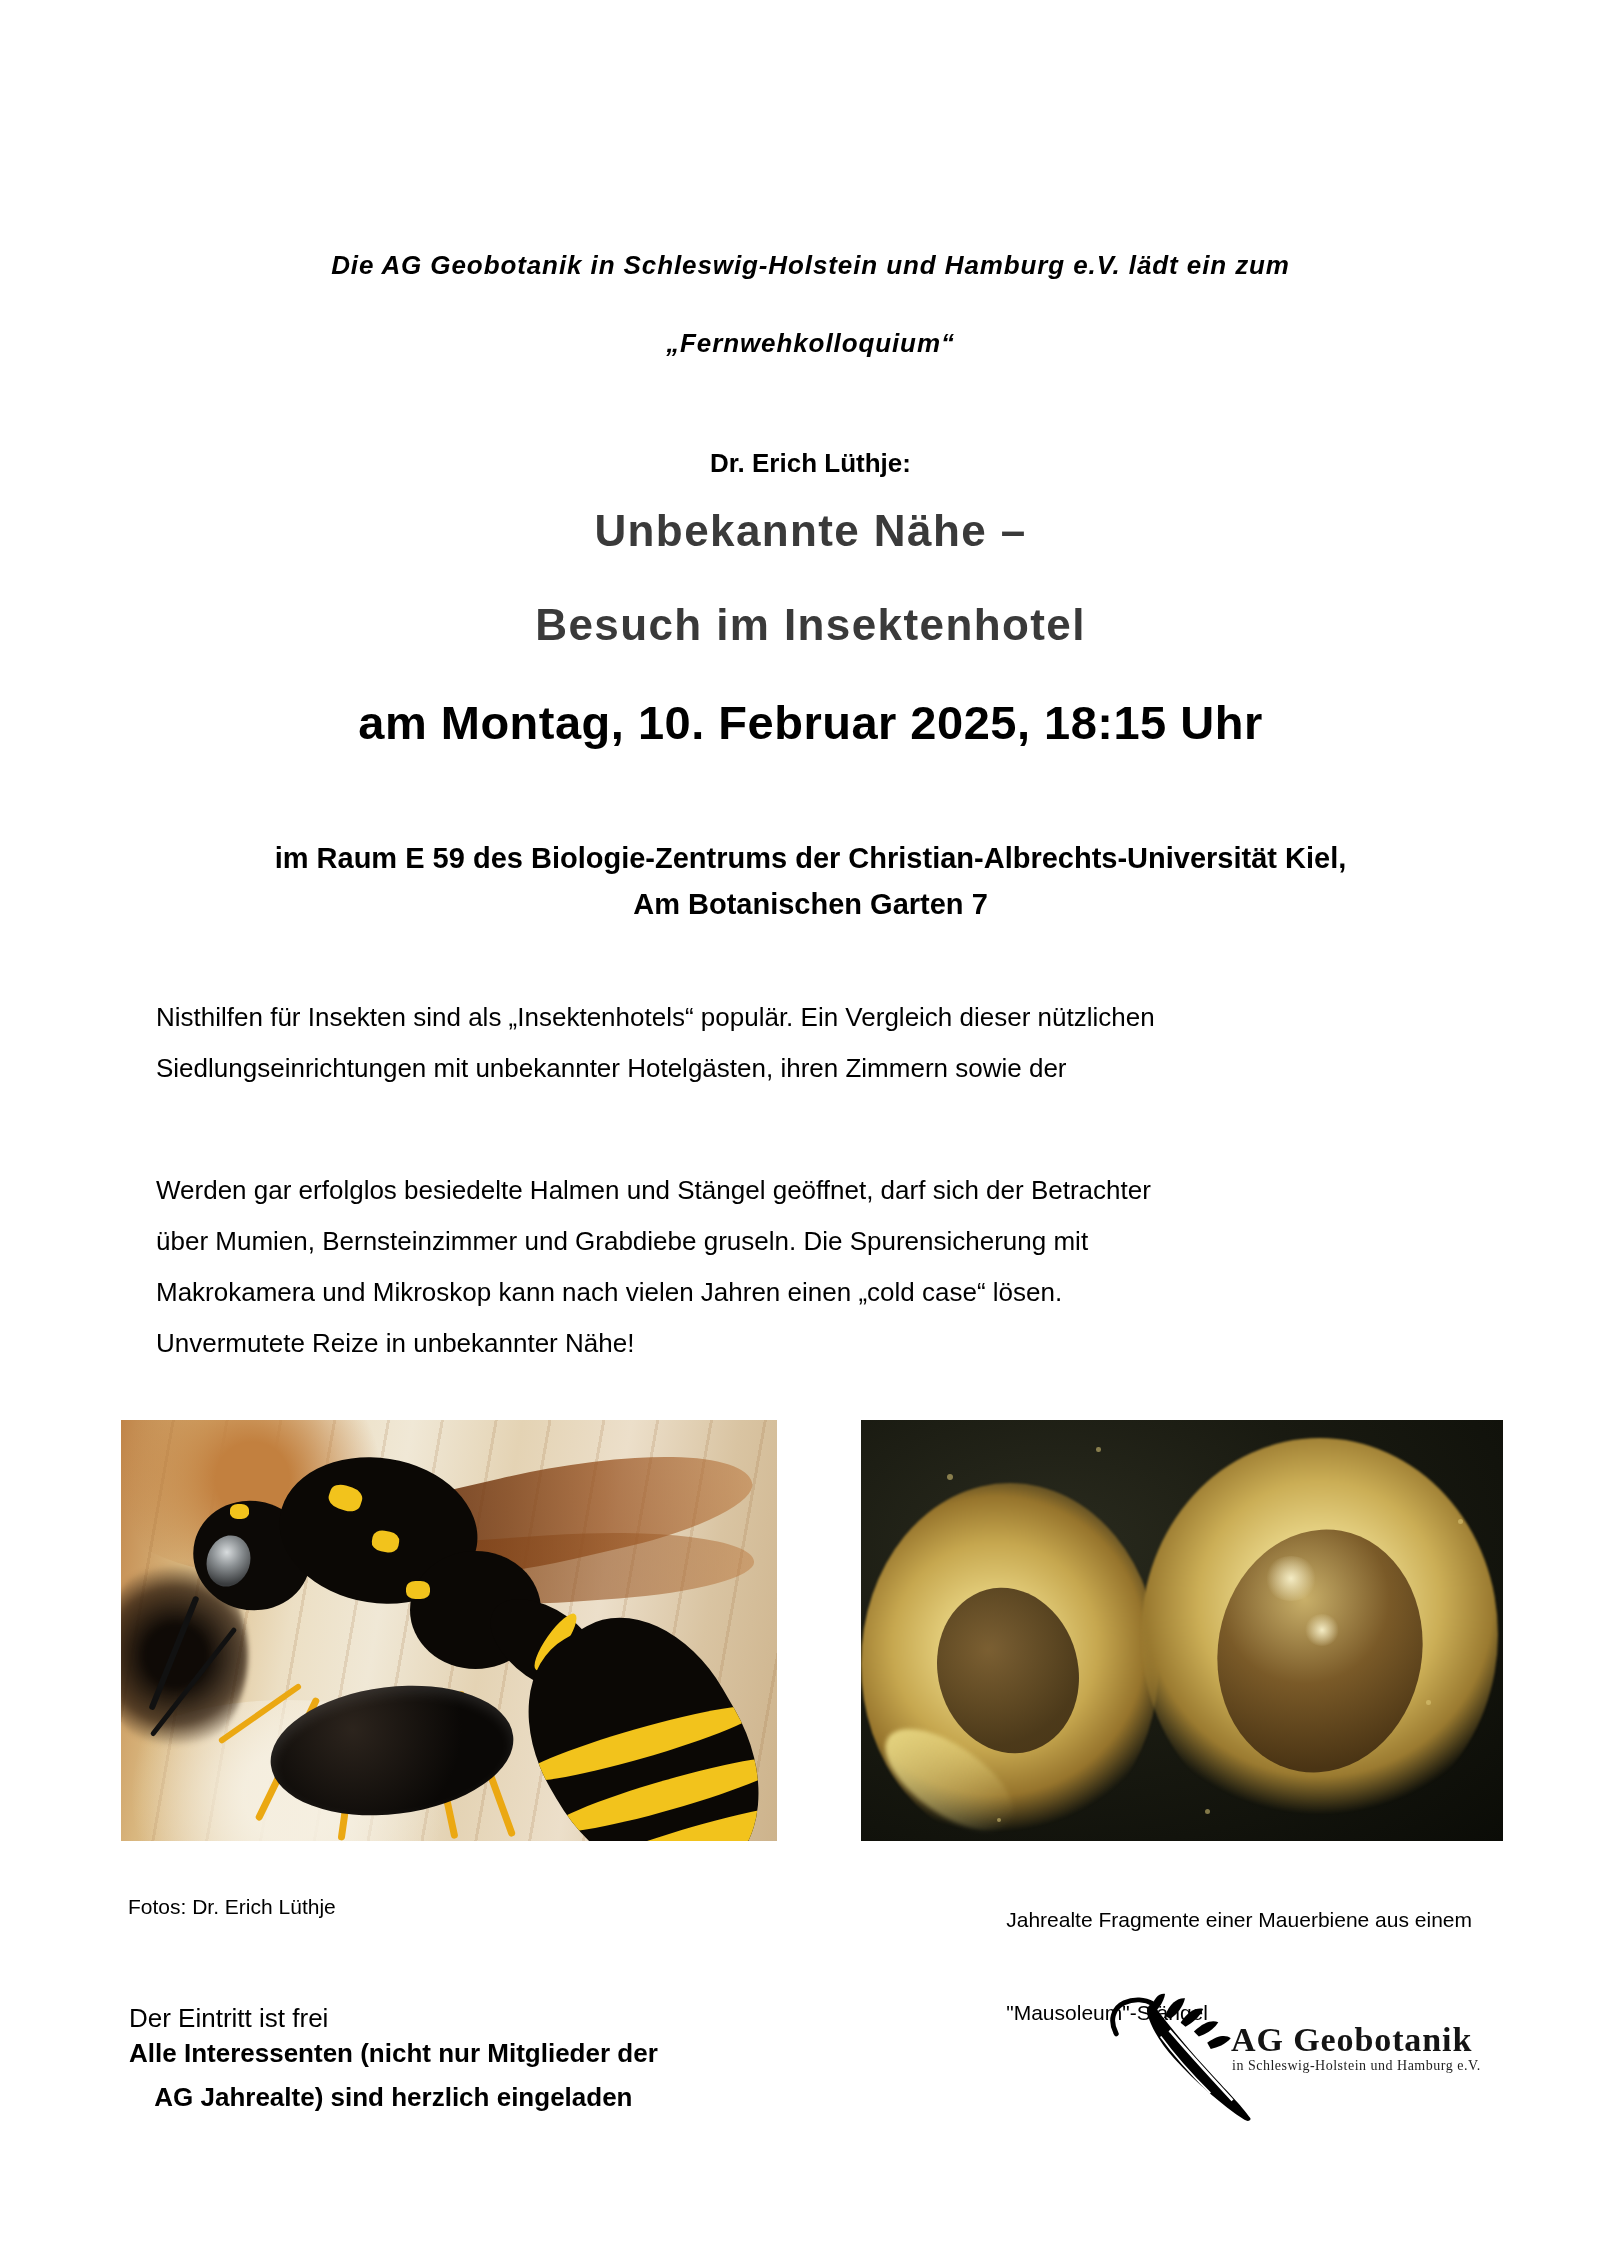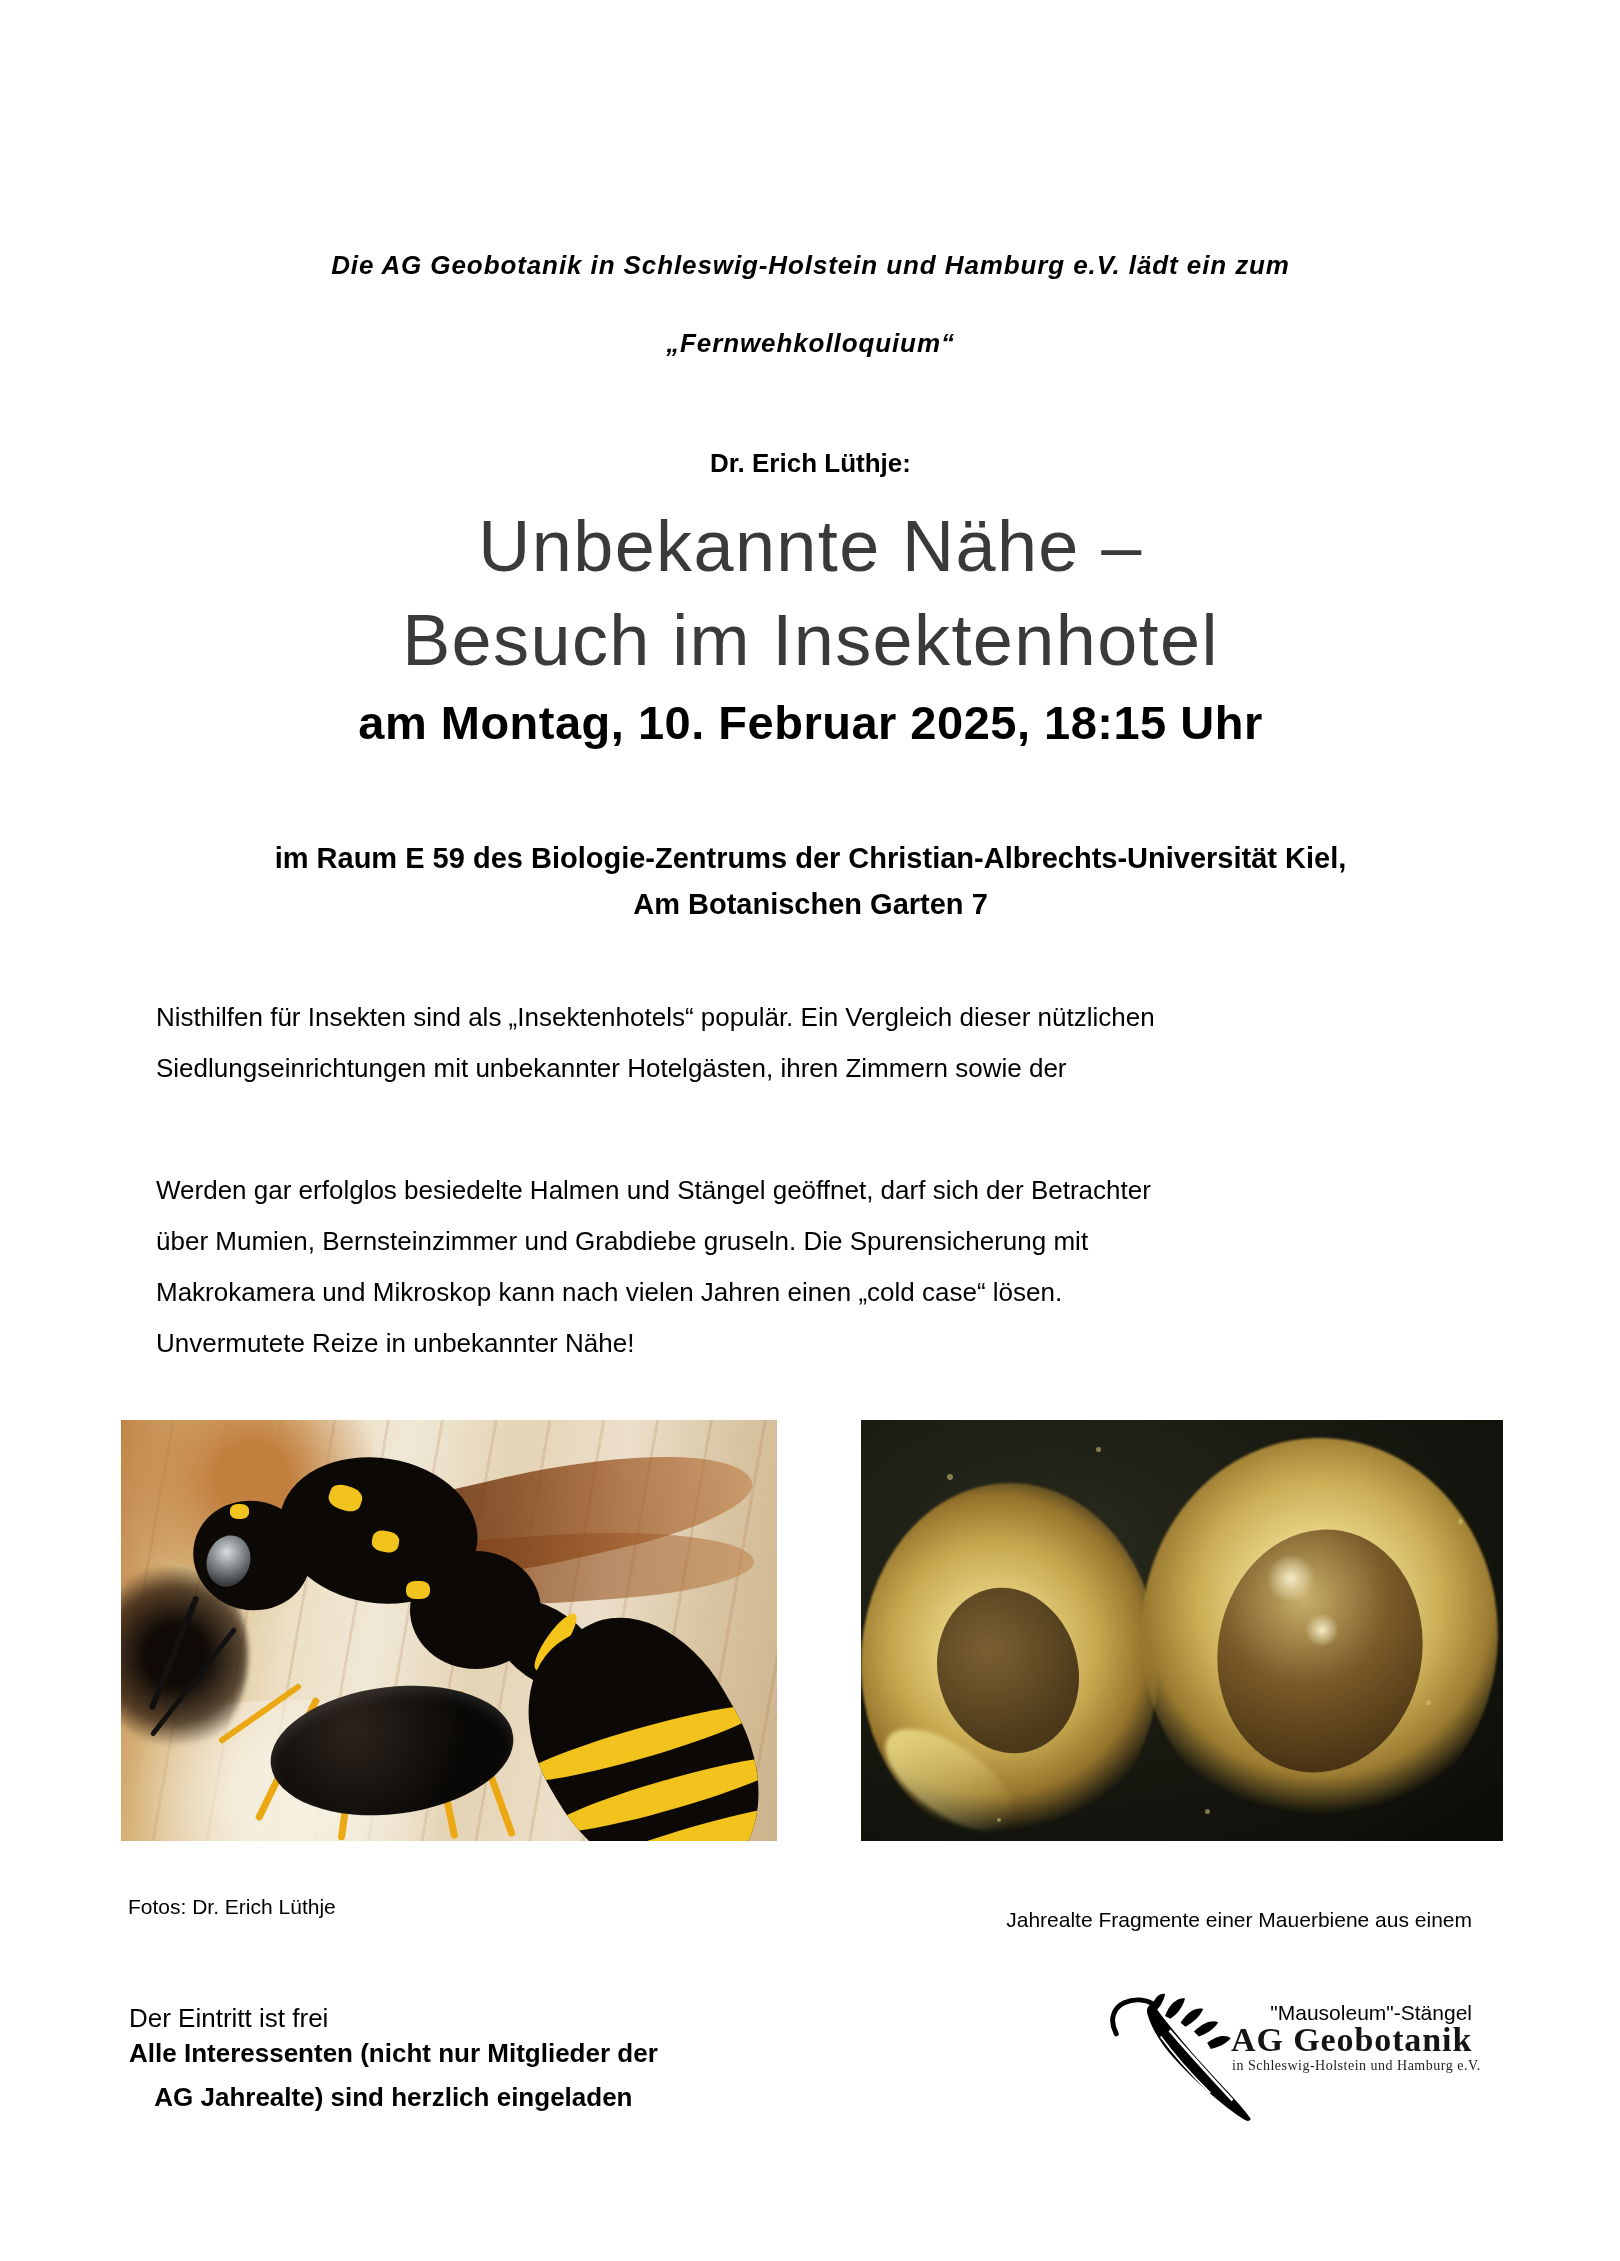--- a/index.html
+++ b/index.html
@@ -10,21 +10,21 @@
     overflow:hidden;
     font-family:"Liberation Sans", sans-serif;
     color:#000;
   }
   .abs{position:absolute;}
   .center{left:0;right:0;text-align:center;}
   .nowrap{white-space:pre;}
 
   .header-line{font-size:26px;font-weight:bold;font-style:italic;letter-spacing:0.9px;line-height:1.15;}
   .speaker{font-size:26px;font-weight:bold;line-height:1.15;}
-  .title-line{font-size:72px;font-weight:normal;color:#3a3a3a;letter-spacing:1.4px;line-height:1.1;}
+  .title-line{font-size:44px;font-weight:bold;color:#3a3a3a;letter-spacing:1.4px;line-height:1.1;}
   .date-line{font-size:47px;font-weight:bold;letter-spacing:0.5px;line-height:1.1;}
   .loc-line{font-size:29px;font-weight:bold;line-height:1.15;}
 
   .body-par div{font-size:26px;line-height:51px;white-space:pre;margin-left:27px;}
   .caption{font-size:21px;line-height:31px;white-space:pre;}
   .footer-reg{font-size:26px;line-height:1.2;white-space:pre;}
   .footer-bold div{font-size:26px;font-weight:bold;line-height:44px;white-space:pre;text-align:center;}
 
   
   .photo{overflow:hidden;}
@@ -174,21 +174,21 @@
     <div class="abs glint" style="left:403px;top:136px;width:54px;height:45px;"></div>
     <div class="abs glint" style="left:443px;top:194px;width:36px;height:32px;"></div>
     <div class="abs speck" style="left:86px;top:54px;width:6.3px;height:6.3px;"></div>
     <div class="abs speck" style="left:235px;top:27px;width:4.5px;height:4.5px;"></div>
     <div class="abs speck" style="left:597px;top:99px;width:5.4px;height:5.4px;"></div>
     <div class="abs speck" style="left:565px;top:280px;width:4.5px;height:4.5px;"></div>
     <div class="abs speck" style="left:344px;top:389px;width:5.4px;height:5.4px;"></div>
     <div class="abs speck" style="left:136px;top:398px;width:4.1px;height:4.1px;"></div>
   </div>
 
-  <div class="abs caption" style="right:149px;top:1842px;text-align:right;">
+  <div class="abs caption" style="right:149px;top:1842px;text-align:left;">
     <div>Jahrealte Fragmente einer Mauerbiene aus einem</div>
     <div>"Mausoleum"-Stängel</div>
   </div>
   <div class="abs caption nowrap" style="left:128px;top:1891px;">Fotos: Dr. Erich Lüthje</div>
 
   <div class="abs footer-reg" style="left:129px;top:2003px;">Der Eintritt ist frei</div>
   <div class="abs footer-bold" style="left:129px;top:2031px;">
     <div>Alle Interessenten (nicht nur Mitglieder der</div>
     <div>AG Jahrealte) sind herzlich eingeladen</div>
   </div>

